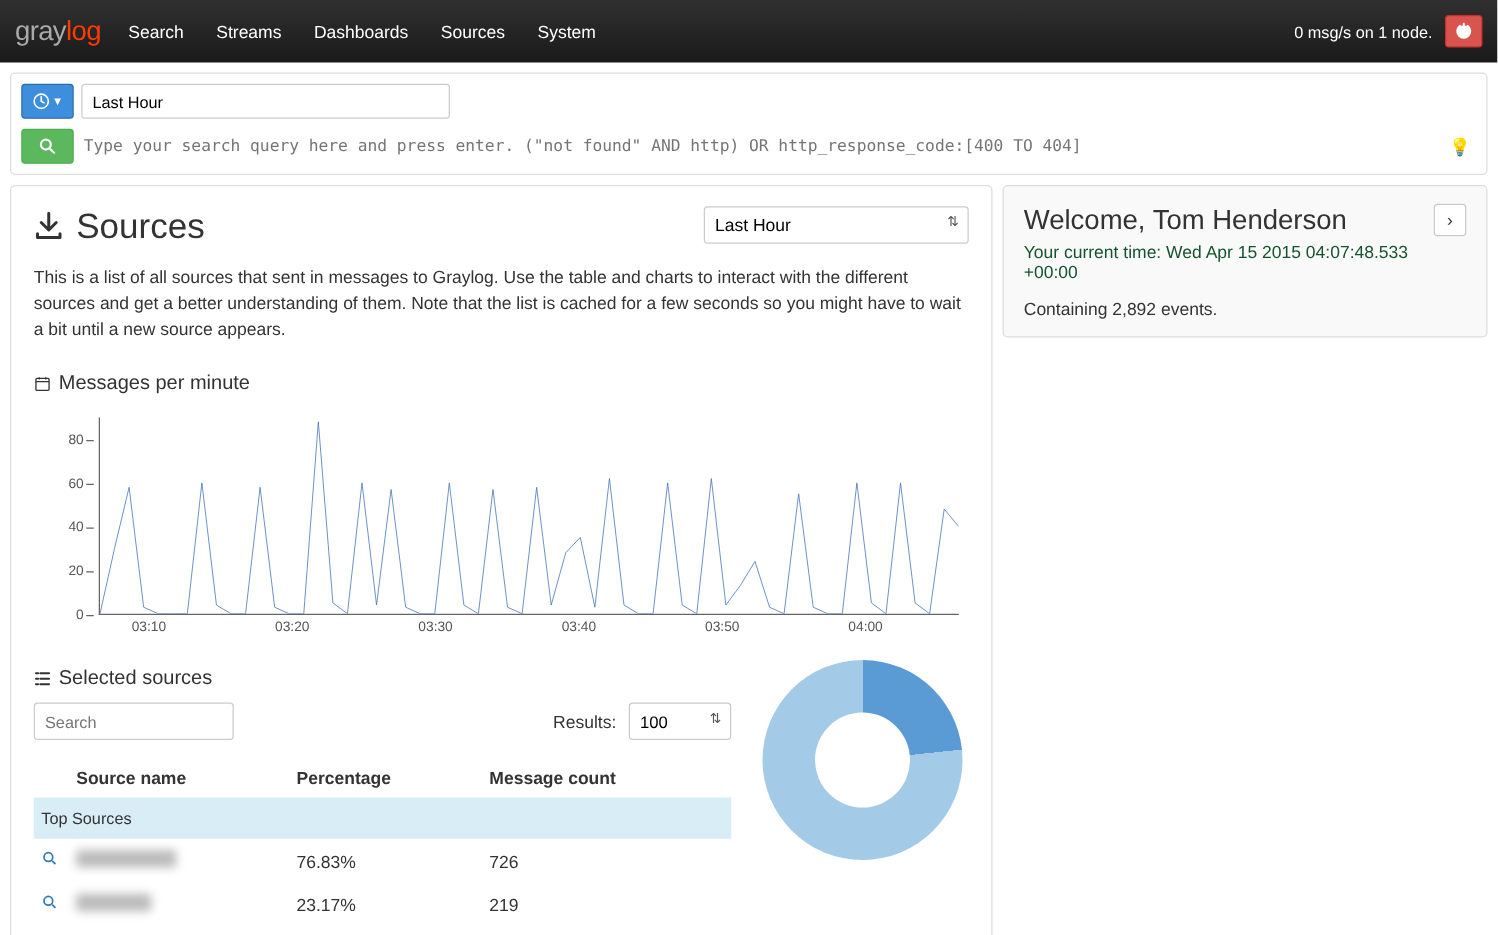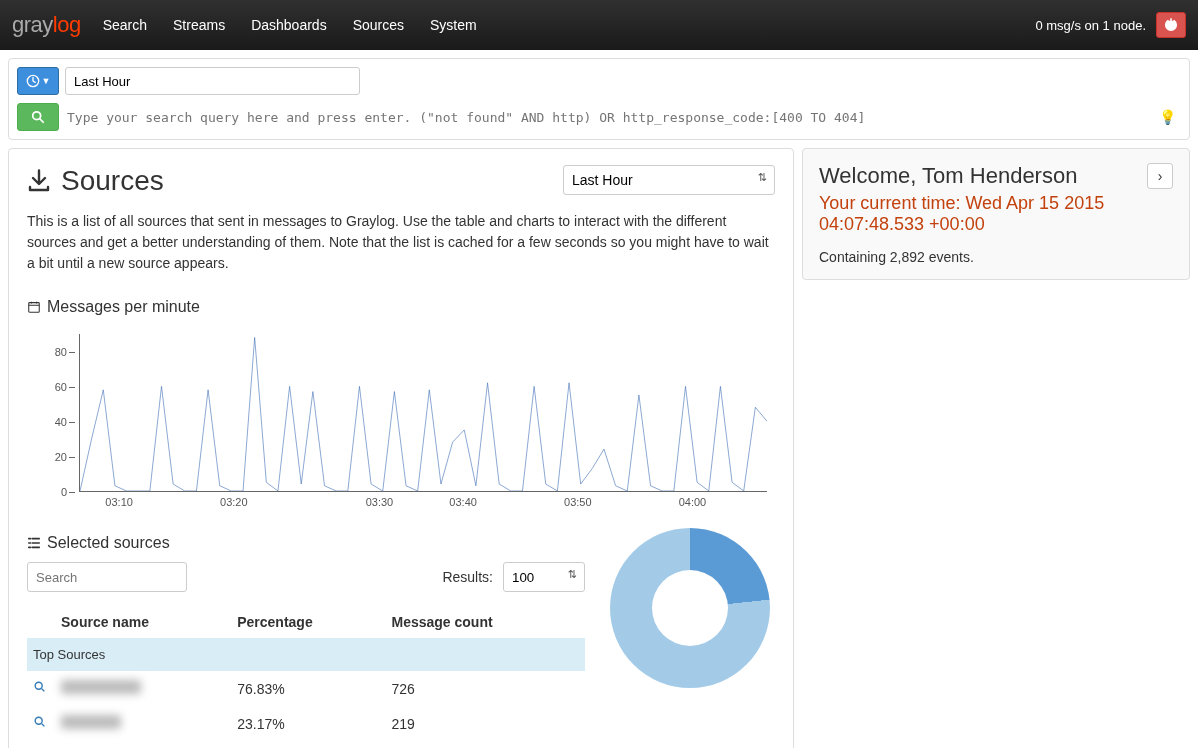--- a/index.html
+++ b/index.html
@@ -54,21 +54,21 @@
 .results-select { height:30px; border:1px solid #ccc; border-radius:3px; padding:0 20px 0 8px; width:82px; background:#fff; appearance:none;}
 
 table.src-table { width:100%; border-collapse:collapse; font-size:14px;}
 .src-table th { text-align:left; padding:8px 6px; font-weight:700; }
 .src-table td { padding:9px 6px; }
 .group-row td { background:#d9edf7; font-size:13px; }
 .mag-cell { width:28px; color:#337ab7; cursor:pointer;}
 .blur { filter: blur(4px); background:#bbb; color:transparent; border-radius:2px; display:inline-block; width:80px; height:14px;}
 
 .welcome-title { font-size:22px; font-weight:400; margin-bottom:4px;}
-.welcome-sub { font-size:18px; color:#c2410c; margin-bottom:14px;}
+.welcome-sub { font-size:14px; color:#14532d; margin-bottom:14px;}
 .welcome-events { font-size:14px;}
 
 .donut { width:160px; height:160px; margin:8px auto 0; position:relative; border-radius:50%; background: conic-gradient(#5b9bd5 0deg 84deg, #a3cbe8 84deg 360deg);}
 .donut::after { content:""; position:absolute; inset:42px; background:#fff; border-radius:50%;}
 
 svg.icon { width:14px; height:14px; }
 </style>
 </head>
 <body>
 
@@ -151,21 +151,21 @@
           <div class="y-line" style="top: 33.3333%;"></div>
           <div class="y-tick" style="top: 11.1111%;">80</div>
           <div class="y-line" style="top: 11.1111%;"></div>
         </div>
       <div class="plot"><svg id="plotsvg" width="100%" height="100%" preserveAspectRatio="none" viewBox="0 0 100 100">
             <polyline points="0,100 1.694915254237288,66.66666666666667 3.389830508474576,35.55555555555556 5.084745762711865,96.66666666666667 6.779661016949152,100 8.47457627118644,100 10.16949152542373,100 11.864406779661017,33.33333333333334 13.559322033898304,95.55555555555556 15.254237288135593,100 16.94915254237288,100 18.64406779661017,35.55555555555556 20.33898305084746,96.66666666666667 22.033898305084744,100 23.728813559322035,100 25.423728813559322,2.2222222222222285 27.11864406779661,94.44444444444444 28.8135593220339,100 30.508474576271187,33.33333333333334 32.20338983050847,95.55555555555556 33.89830508474576,36.66666666666667 35.59322033898305,96.66666666666667 37.28813559322034,100 38.983050847457626,100 40.67796610169492,33.33333333333334 42.3728813559322,95.55555555555556 44.06779661016949,100 45.76271186440678,36.66666666666667 47.45762711864407,96.66666666666667 49.152542372881356,100 50.847457627118644,35.55555555555556 52.54237288135594,95.55555555555556 54.23728813559322,68.88888888888889 55.932203389830505,61.11111111111111 57.6271186440678,96.66666666666667 59.32203389830508,31.111111111111114 61.016949152542374,95.55555555555556 62.71186440677966,100 64.40677966101694,100 66.10169491525424,33.33333333333334 67.79661016949152,95.55555555555556 69.49152542372882,100 71.1864406779661,31.111111111111114 72.88135593220339,95.55555555555556 74.57627118644068,85.55555555555556 76.27118644067797,73.33333333333333 77.96610169491525,96.66666666666667 79.66101694915254,100 81.35593220338984,38.888888888888886 83.05084745762711,96.66666666666667 84.7457627118644,100 86.4406779661017,100 88.13559322033898,33.33333333333334 89.83050847457628,94.44444444444444 91.52542372881356,100 93.22033898305084,33.33333333333334 94.91525423728814,94.44444444444444 96.61016949152543,100 98.30508474576271,46.666666666666664 100,55.55555555555556" fill="none" stroke="#3e6db5" stroke-width="0.6" vector-effect="non-scaling-stroke"></polyline>
           </svg></div>
       <div class="x-axis" id="xaxis">
           <div class="x-tick" style="left: 5.83333%;">03:10</div>
           <div class="x-tick" style="left: 22.5%;">03:20</div>
-          <div class="x-tick" style="left: 39.1667%; margin-left: 31px;">03:30</div>
+          <div class="x-tick" style="left: 39.1667%;">03:30</div>
           <div class="x-tick" style="left: 55.8333%;">03:40</div>
           <div class="x-tick" style="left: 72.5%;">03:50</div>
           <div class="x-tick" style="left: 89.1667%;">04:00</div>
         </div>
     </div>
 
     <div class="two-col">
       <div class="left-col">
         <h3 class="section">
           <svg class="icon" viewBox="0 0 16 16">

